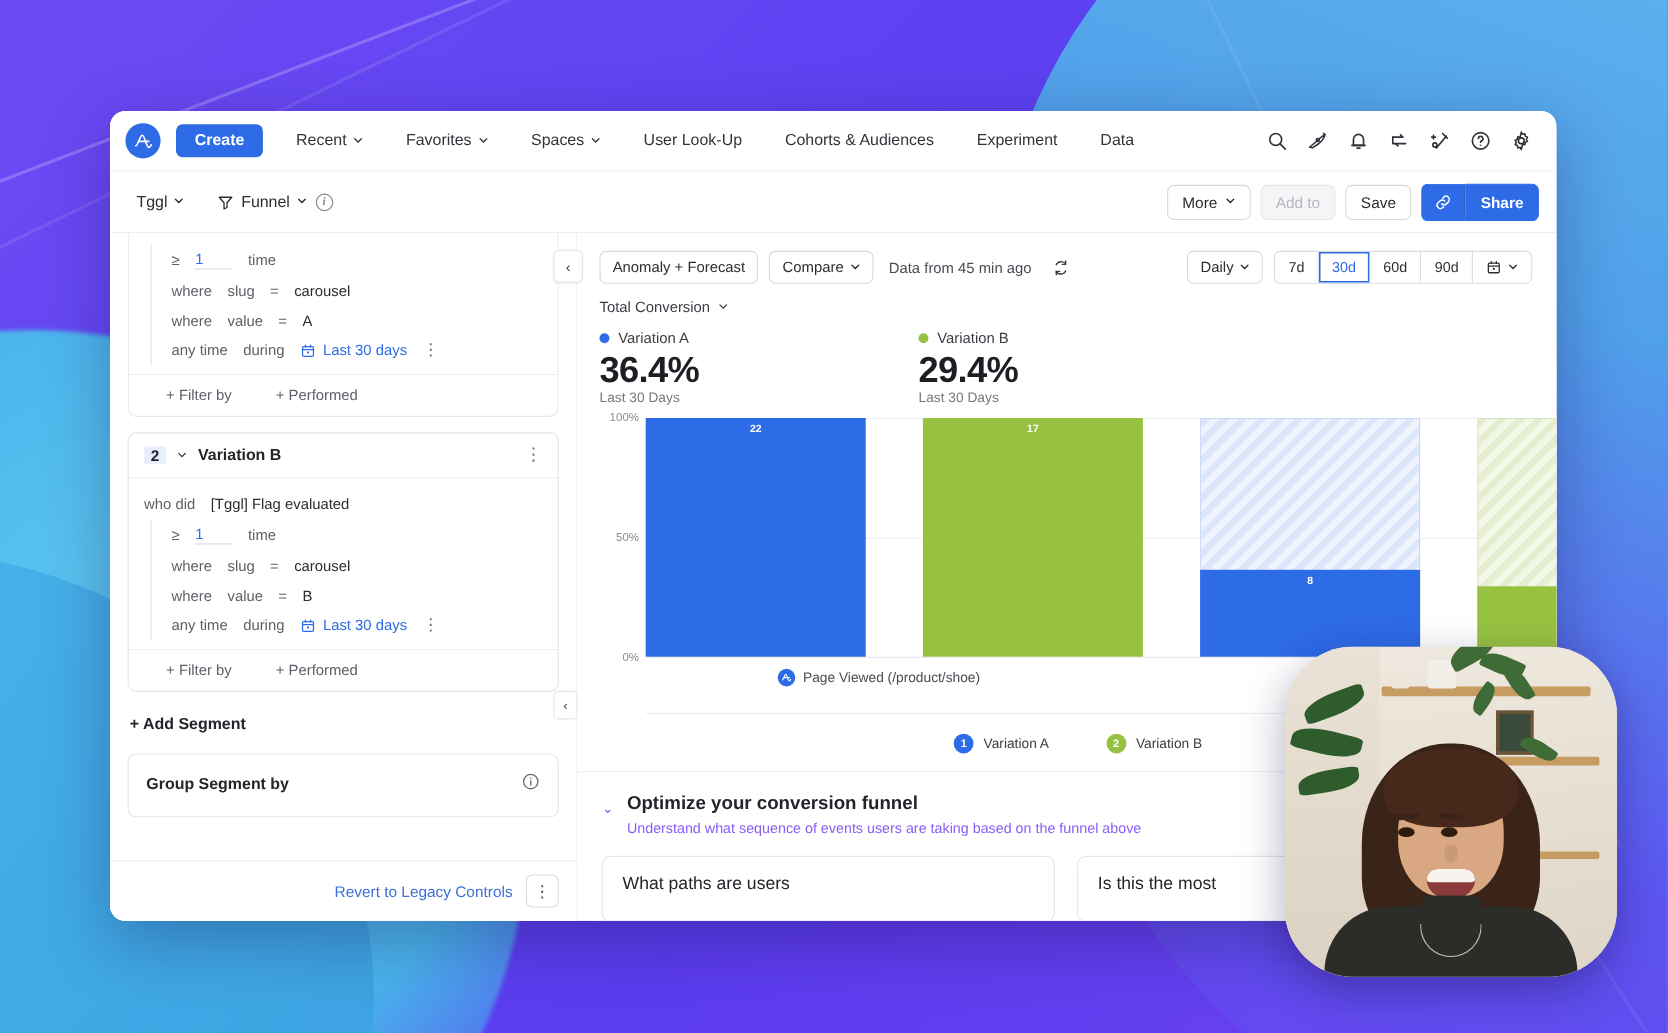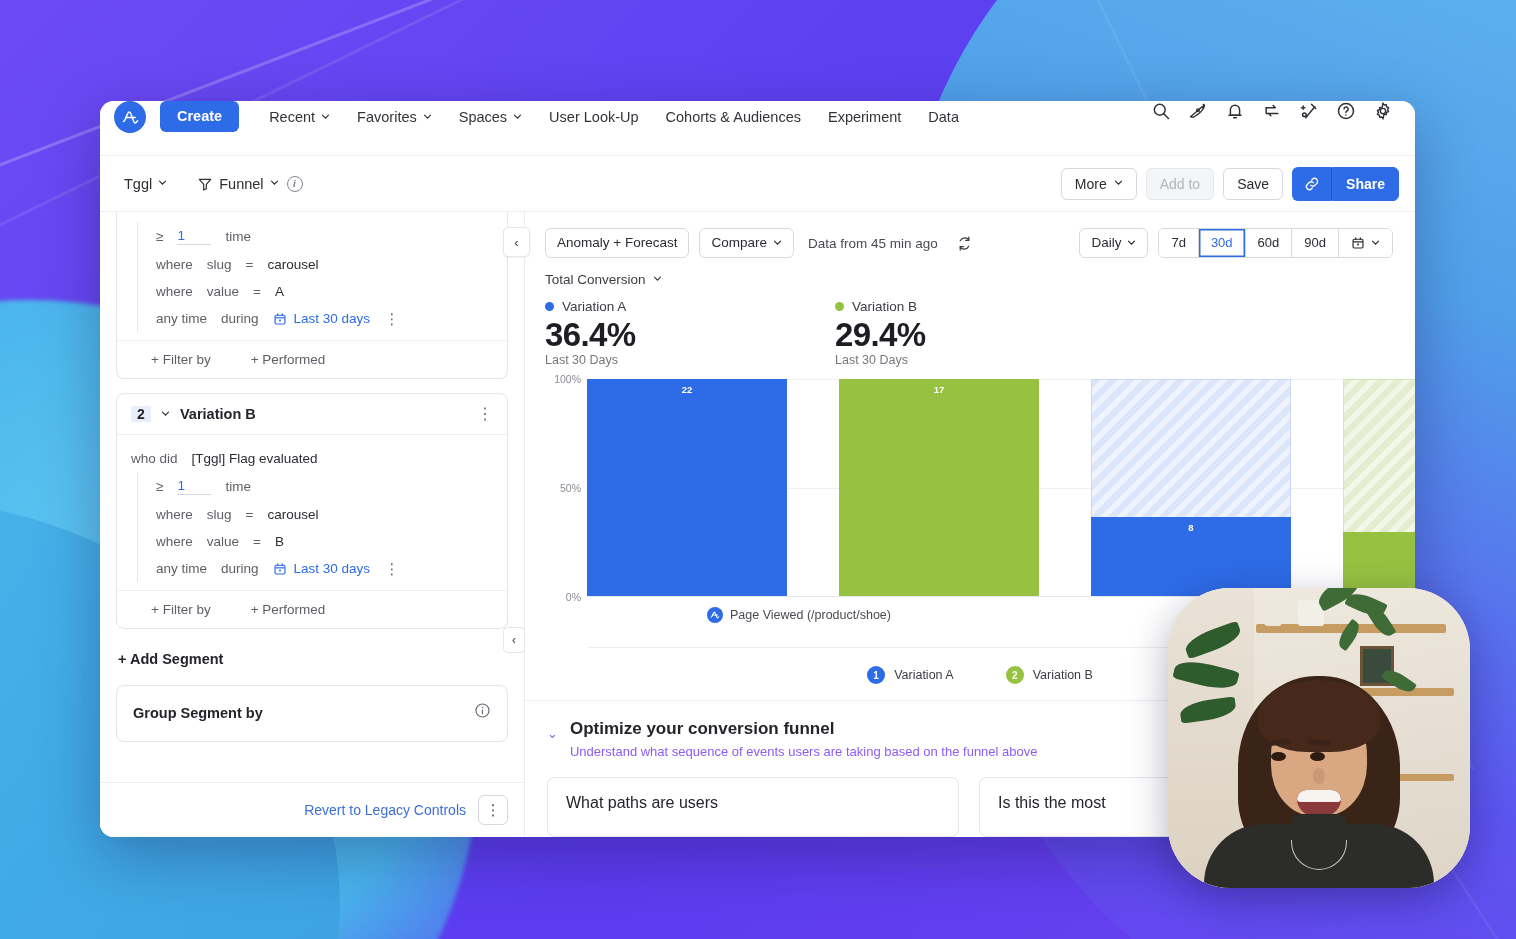--- a/index.html
+++ b/index.html
@@ -45,35 +45,35 @@
   
   .app {
     position:absolute; left:100px; top:101px; width:1315px; height:736px;
     background:#fff; border-radius:14px;
     box-shadow:0 18px 60px rgba(20,10,60,.30);
     overflow:hidden;
     display:flex; flex-direction:column;
   }
   
   .topnav {
-    height:55px; flex:0 0 55px; display:flex; align-items:flex-start;
+    height:55px; flex:0 0 55px; display:flex; align-items:center;
     padding:0 18px 0 14px; border-bottom:1px solid #ECEDF1; background:#fff;
   }
   .logo {
     width:32px; height:32px; border-radius:50%;
     background:#2E6BE6; display:flex; align-items:center; justify-content:center;
     flex:0 0 32px;
   }
   .logo svg { display:block; }
   .create-btn {
     margin-left:14px; background:#2E6BE6; color:#fff; font-size:14.5px;
     font-weight:600; padding:8px 17px; border-radius:6px; border:none; cursor:pointer;
     line-height:1;
   }
-  .nav-items { display:flex; align-items:center; margin-left:18px; gap:3px; }
+  .nav-items { display:flex; align-items:center; margin-left:18px; gap:15px; }
   .nav-item {
     display:flex; align-items:center; gap:6px; padding:8px 12px; border-radius:6px;
     font-size:14.5px; color:#33343A; cursor:pointer; white-space:nowrap;
   }
   .caret { width:9px; height:9px; display:inline-block; position:relative; top:-1px;}
   .nav-right { margin-left:auto; display:flex; align-items:center; gap:17px; padding-right:4px;}
   .nav-icon { width:20px; height:20px; cursor:pointer; color:#303139; display:block;}
 
   
   .subbar {

